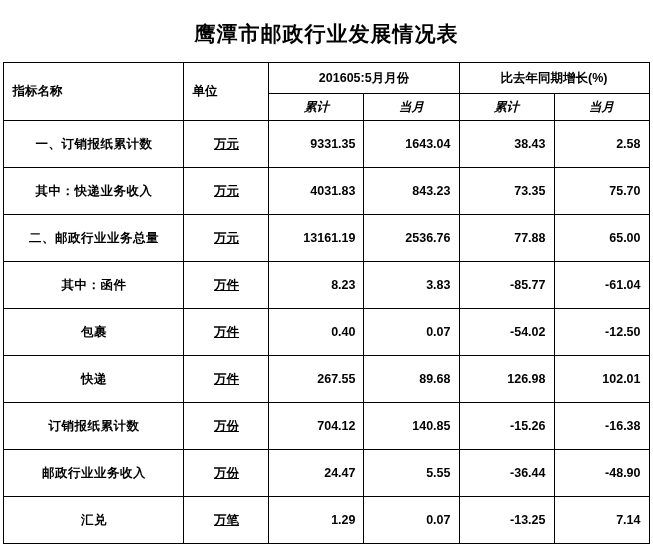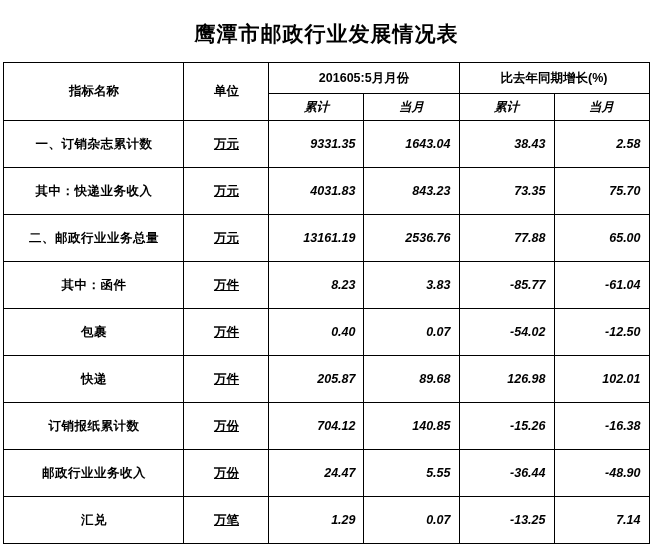--- a/index.html
+++ b/index.html
@@ -36,21 +36,21 @@
     table-layout: fixed;
   }
   table.report td, table.report th {
     border: 1px solid #000000;
     font-weight: bold;
     font-size: 12.5px;
     font-family: "Liberation Sans", sans-serif;
     padding: 0 8px;
   }
   .hdr-cell {
-    text-align: center;
+    text-align: left;
     vertical-align: middle;
     height: 30px;
     font-size: 13px;
   }
   .hdr-span {
     text-align: center;
     vertical-align: middle;
     height: 30px;
     font-size: 13.5px;
   }
@@ -72,21 +72,20 @@
     text-align: center;
     vertical-align: middle;
     font-size: 12.5px;
     text-decoration: underline;
   }
   .num {
     text-align: right;
     vertical-align: middle;
     font-size: 12.5px;
     font-family: "Liberation Sans", sans-serif;
-    font-style: italic;
   }
   col.c-name { width: 180px; }
   col.c-unit { width: 85px; }
   col.c-num { width: 95px; }
 </style>
 </head>
 <body>
 
 <div class="page">
 
@@ -110,21 +109,21 @@
       </tr>
       <tr>
         <td class="sub-hdr">累计</td>
         <td class="sub-hdr">当月</td>
         <td class="sub-hdr">累计</td>
         <td class="sub-hdr">当月</td>
       </tr>
     </thead>
     <tbody>
       <tr>
-        <td class="row-label">一、订销杂志累计数</td>
+        <td class="row-label">一、订销报纸累计数</td>
         <td class="row-unit">万元</td>
         <td class="num">9331.35</td>
         <td class="num">1643.04</td>
         <td class="num">38.43</td>
         <td class="num">2.58</td>
       </tr>
       <tr>
         <td class="row-label">其中：快递业务收入</td>
         <td class="row-unit">万元</td>
         <td class="num">4031.83</td>
@@ -152,21 +151,21 @@
         <td class="row-label">包裹</td>
         <td class="row-unit">万件</td>
         <td class="num">0.40</td>
         <td class="num">0.07</td>
         <td class="num">-54.02</td>
         <td class="num">-12.50</td>
       </tr>
       <tr>
         <td class="row-label">快递</td>
         <td class="row-unit">万件</td>
-        <td class="num">205.87</td>
+        <td class="num">267.55</td>
         <td class="num">89.68</td>
         <td class="num">126.98</td>
         <td class="num">102.01</td>
       </tr>
       <tr>
         <td class="row-label">订销报纸累计数</td>
         <td class="row-unit">万份</td>
         <td class="num">704.12</td>
         <td class="num">140.85</td>
         <td class="num">-15.26</td>

